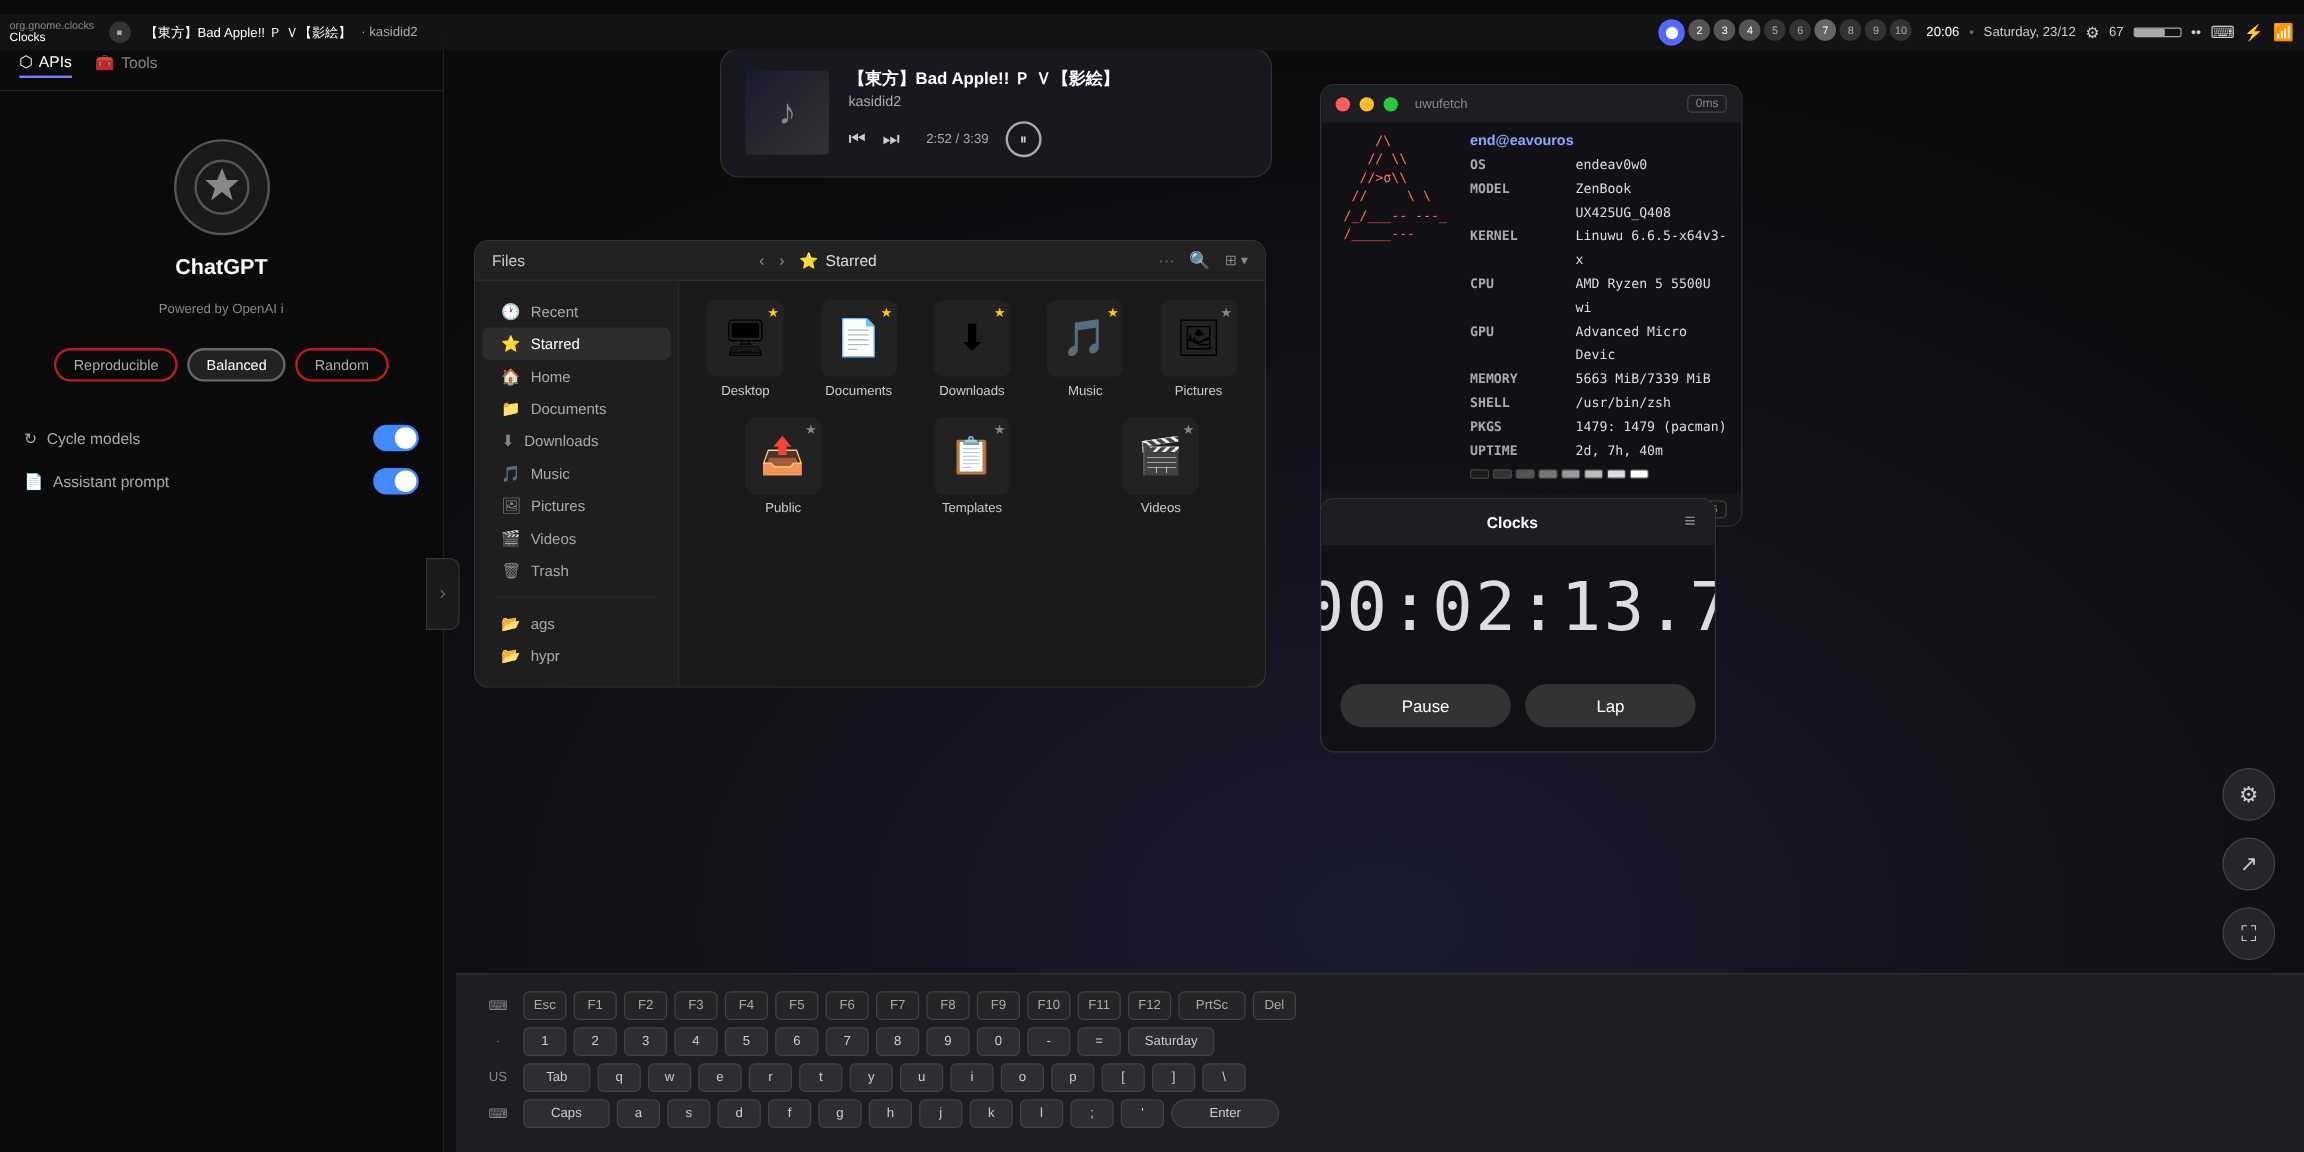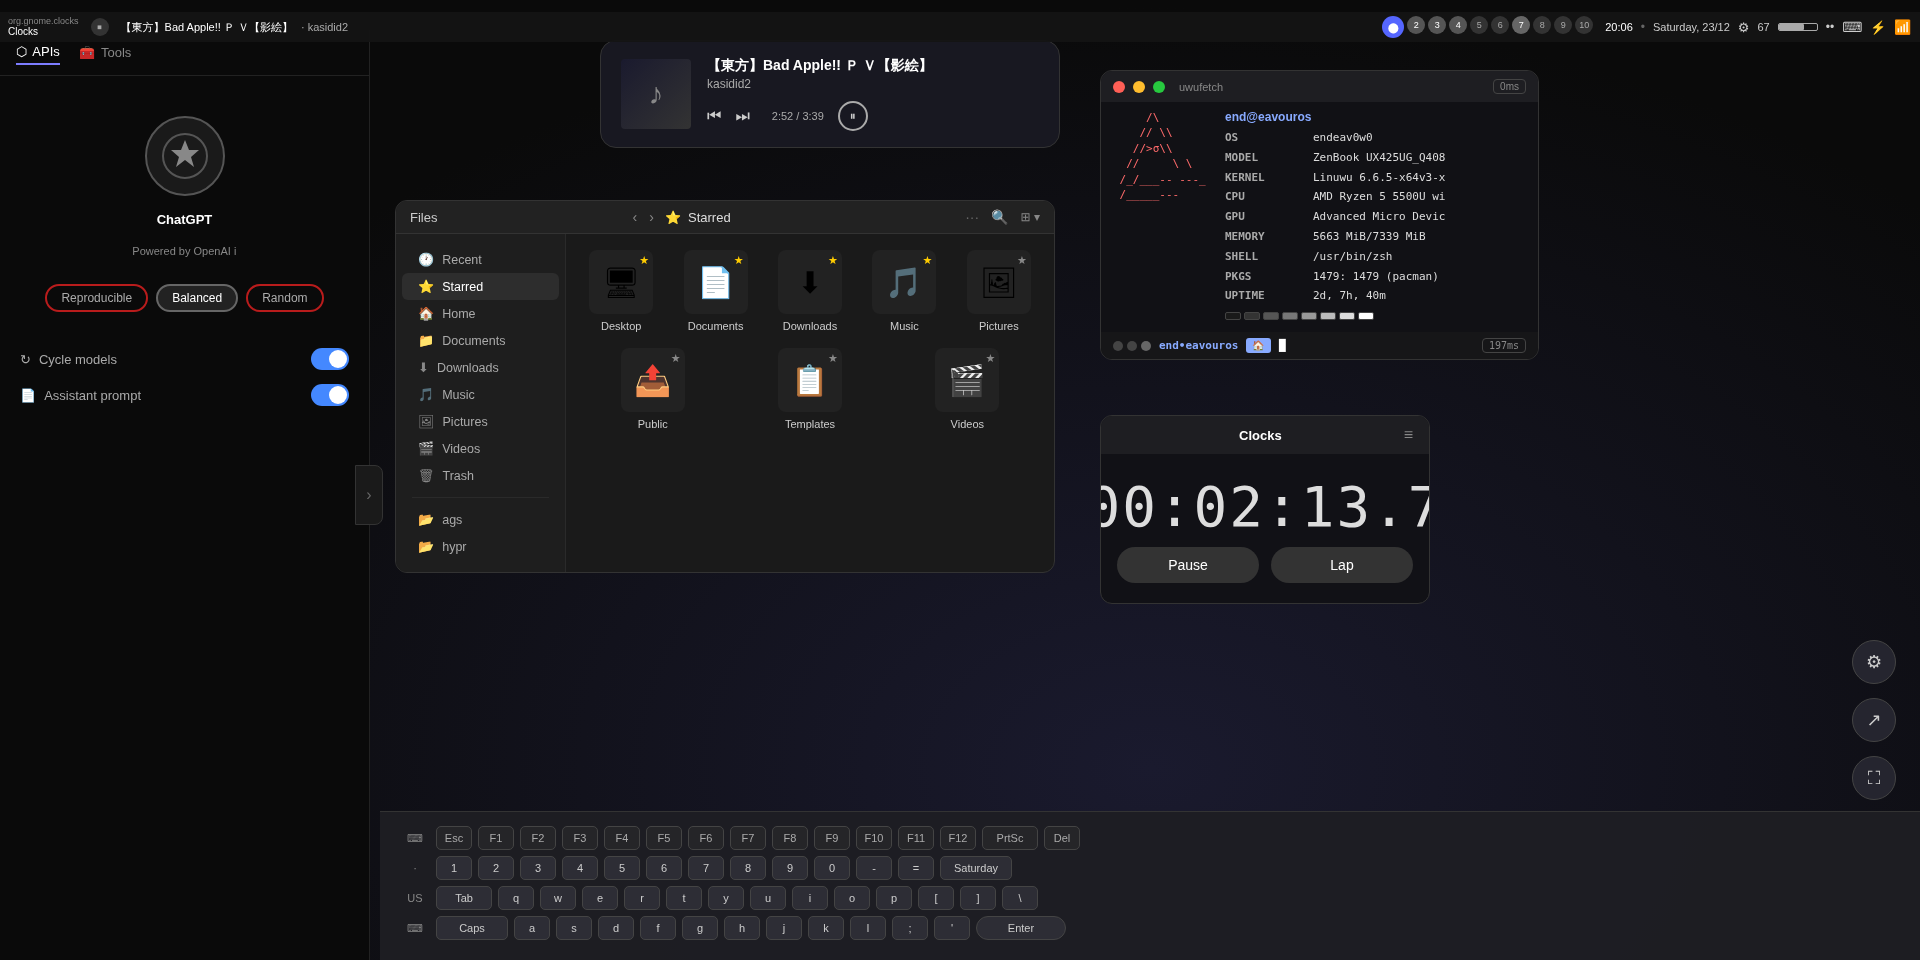--- a/index.html
+++ b/index.html
@@ -89,21 +89,21 @@
       gap: 16px;
     }
     .chatgpt-logo {
       width: 80px; height: 80px;
       border: 2px solid #555;
       border-radius: 50%;
       display: flex; align-items: center; justify-content: center;
       font-size: 36px; color: #fff;
       background: #1a1a1a;
     }
-    .chatgpt-name { color: #fff; font-size: 13px; font-weight: 600; }
+    .chatgpt-name { color: #fff; font-size: 18px; font-weight: 600; }
     .chatgpt-powered { color: #888; font-size: 11px; display: flex; align-items: center; gap: 4px; }
     .chatgpt-tabs-row {
       display: flex;
       gap: 8px;
       margin-top: 10px;
     }
     .model-tab {
       padding: 5px 14px;
       border-radius: 20px;
       border: 2px solid #b91c1c;
@@ -286,21 +286,21 @@
       font-size: 11px;
       color: #ccc;
       text-align: left;
     }
 
     
     .uwufetch-panel {
       position: absolute;
       top: 70px;
       left: 1100px;
-      width: 439px;
+      width: 352px;
       background: rgba(18,18,22,0.97);
       border-radius: 12px;
       border: 1px solid #333;
       z-index: 45;
       overflow: hidden;
     }
     .terminal-titlebar {
       display: flex;
       align-items: center;
       padding: 8px 12px;
@@ -376,21 +376,21 @@
       display: flex;
       flex-direction: column;
       align-items: center;
     }
     .timer-display {
       font-size: 56px;
       font-weight: 300;
       color: #ddd;
       letter-spacing: 2px;
       font-family: monospace;
-      margin-bottom: 8px;
+      margin-bottom: 31px;
     }
     .timer-buttons {
       display: flex;
       width: 100%;
       gap: 12px;
     }
     .timer-btn {
       flex: 1;
       padding: 10px;
       border-radius: 20px;

